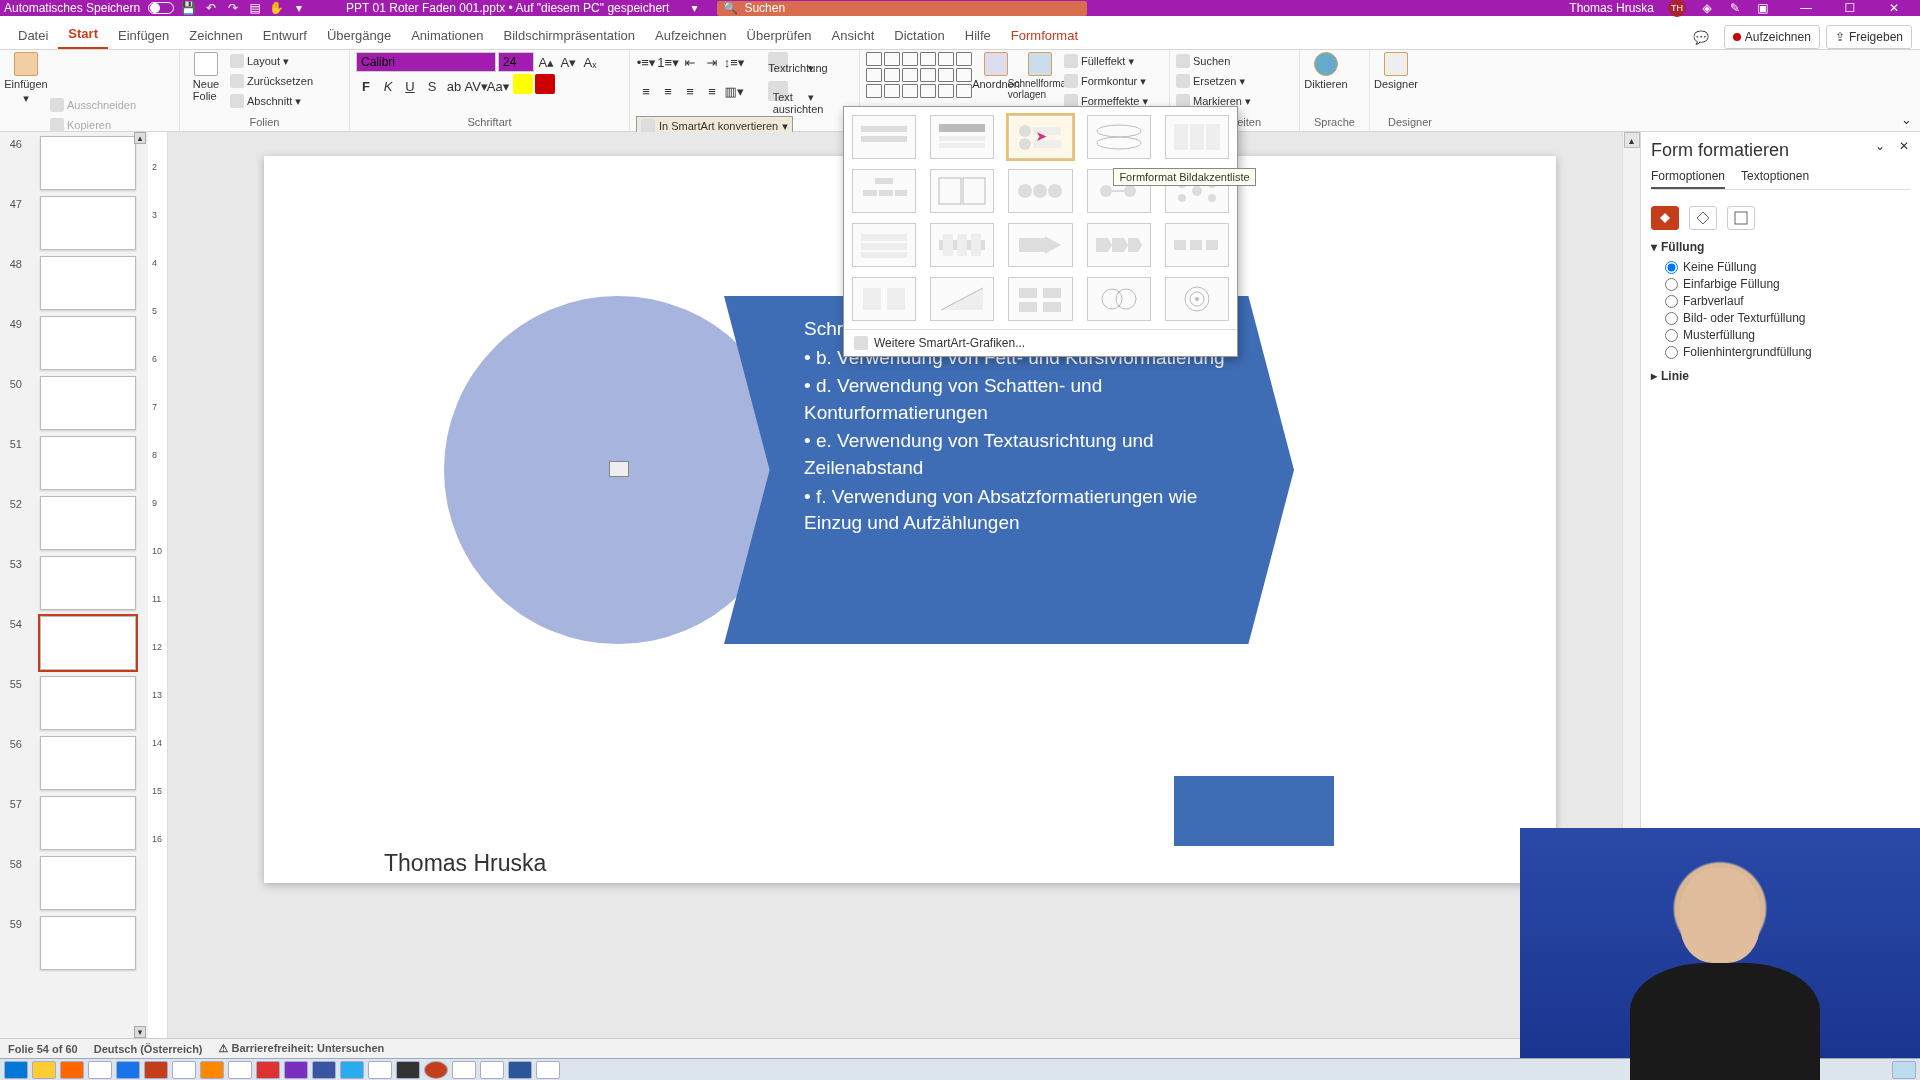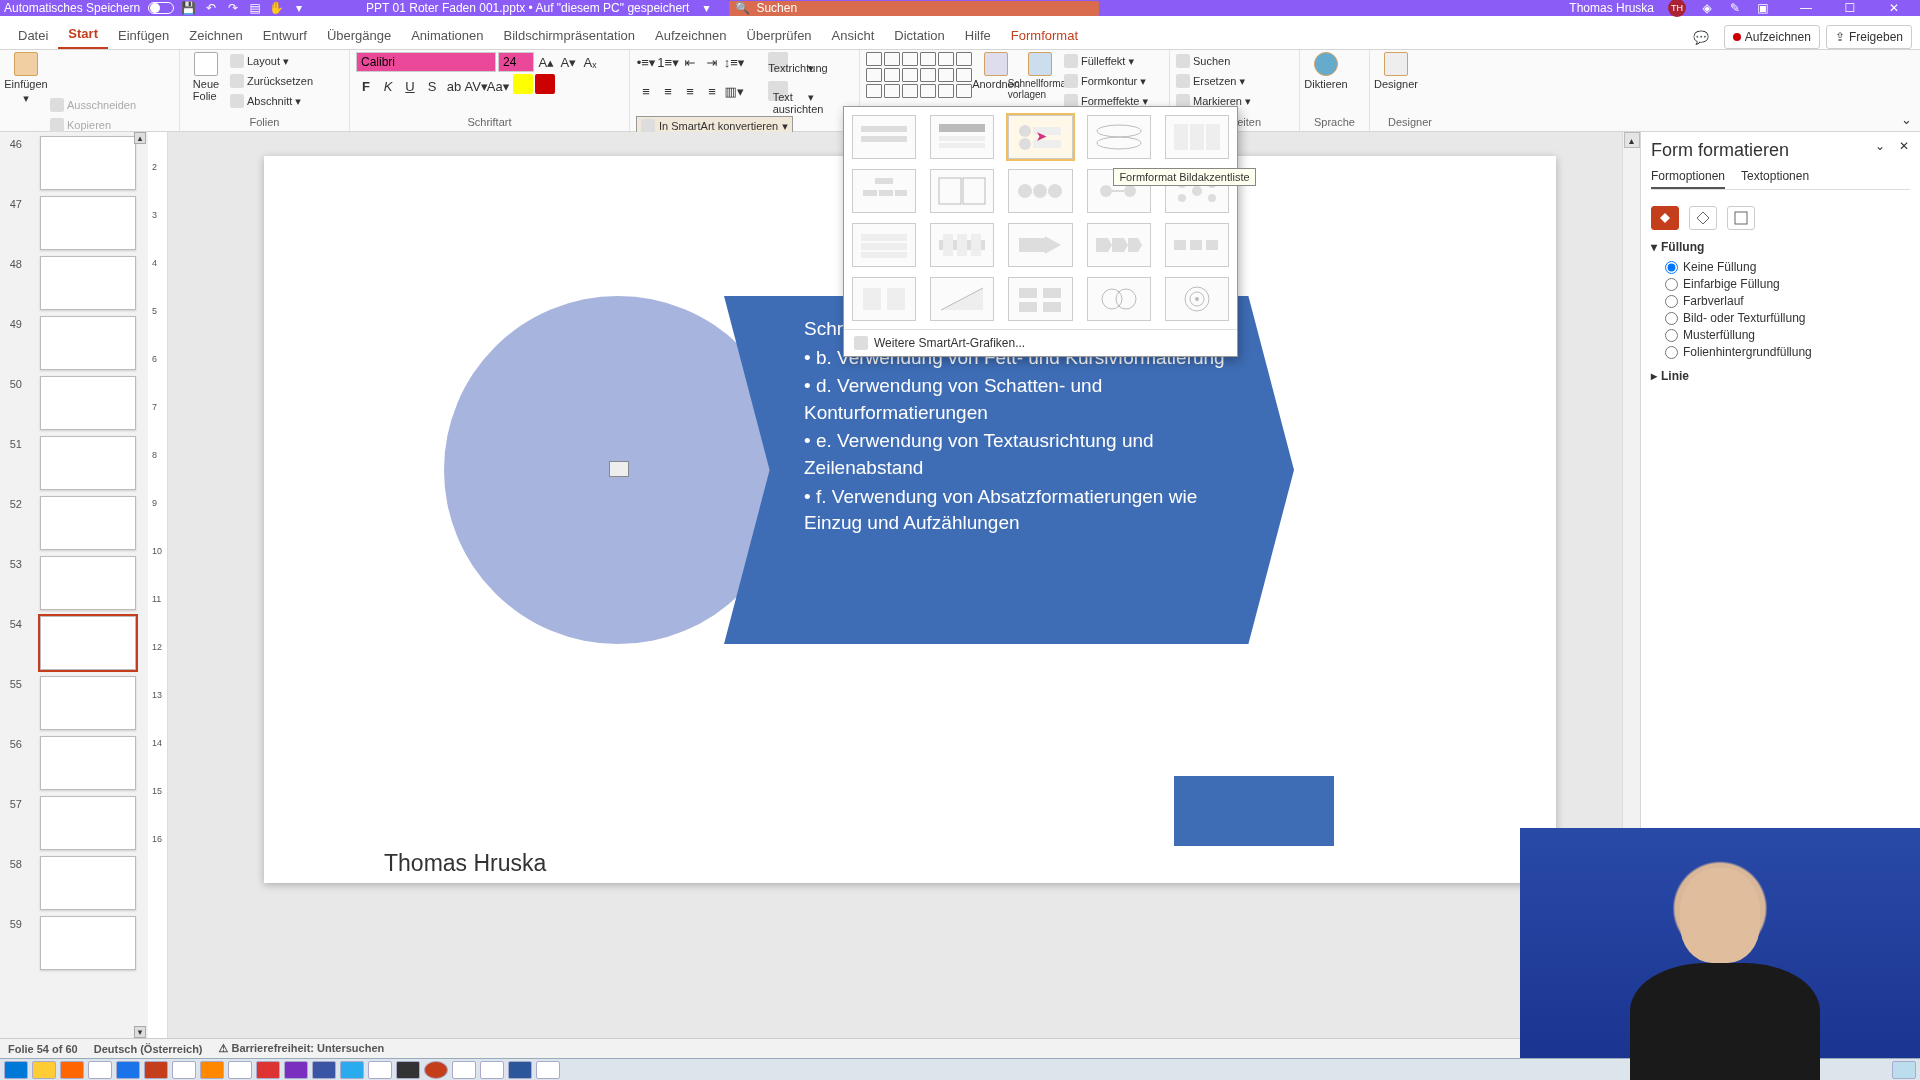--- a/index.html
+++ b/index.html
@@ -1,21 +1,21 @@
 <!DOCTYPE html>
 <html><head>
 <meta charset="utf-8">
 <style>
 * { margin: 0; padding: 0; box-sizing: border-box; font-family: "Segoe UI", sans-serif; }
 body { width: 1920px; height: 1080px; background: #fff; overflow: hidden; font-size: 13px; color: #333; position: relative; }
 
 
-.titlebar { height: 16px; background: #8b5cf6; display: flex; align-items: center; color: #fff; font-size: 12px; padding: 0 4px; }
+.titlebar { height: 16px; background: #a21caf; display: flex; align-items: center; color: #fff; font-size: 12px; padding: 0 4px; }
 .titlebar .left { display: flex; align-items: center; gap: 8px; flex: 0 0 auto; }
-.titlebar .center { flex: 0 0 auto; margin-left: 60px; display:flex; align-items:center; gap:14px;}
+.titlebar .center { flex: 0 0 auto; margin-left: 40px; display:flex; align-items:center; gap:22px;}
 .titlebar .search { margin-left: 20px; background: #d96b4f; height: 15px; flex: 0 0 370px; display: flex; align-items: center; padding: 0 6px; border-radius: 2px; gap: 6px; }
 .titlebar .right { margin-left: auto; display: flex; align-items: center; gap: 14px; }
 .titlebar .ico { width: 14px; height: 14px; display: inline-flex; align-items: center; justify-content: center; }
 .toggle { width: 26px; height: 12px; border: 1px solid #fff; border-radius: 6px; position: relative; }
 .toggle::after { content: ""; position: absolute; left: 1px; top: 0; width: 10px; height: 10px; background: #fff; border-radius: 50%; }
 .wctl { display: flex; gap: 0; }
 .wctl span { width: 44px; height: 16px; display: inline-flex; align-items: center; justify-content: center; }
 
 
 .tabrow { height: 34px; background: #fff; display: flex; align-items: flex-end; padding: 0 8px; border-bottom: 1px solid #d6d6d6; }
@@ -29,21 +29,21 @@
 .ribbon { height: 82px; background: #fafafa; border-bottom: 1px solid #d6d6d6; display: flex; align-items: stretch; }
 .group { border-right: 1px solid #e3e3e3; padding: 2px 6px 0 6px; display: flex; flex-direction: column; position: relative; }
 .group .body { flex: 1; display: flex; align-items: flex-start; gap: 4px; }
 .group .label { font-size: 11px; color: #666; text-align: center; height: 15px; }
 .bigbtn { width: 40px; display: flex; flex-direction: column; align-items: center; font-size: 11px; gap: 2px; }
 .bigbtn .ic { width: 24px; height: 24px; background: #f2cfa3; border: 1px solid #d4a25e; border-radius: 2px; }
 .stack { display: flex; flex-direction: column; gap: 2px; font-size: 11px; }
 .stack .row { display: flex; align-items: center; gap: 3px; height: 18px; }
 .miniic { width: 14px; height: 14px; background: #ddd; border-radius: 2px; display:inline-block; }
 .fontcombo { display: flex; align-items: center; gap: 2px; }
-.fontcombo select, .fontcombo input { font-size: 12px; height: 20px; border: 1px solid #ccc; background: #ec4899; padding: 0 4px; }
+.fontcombo select, .fontcombo input { font-size: 12px; height: 20px; border: 1px solid #ccc; background: #a21caf; padding: 0 4px; }
 .btnset { display: flex; gap: 2px; }
 .btnset span { width: 20px; height: 20px; display: inline-flex; align-items: center; justify-content: center; border-radius: 2px; }
 .colorbtn { position: relative; }
 .colorbar { position: absolute; bottom: 2px; left: 3px; right: 3px; height: 3px; }
 
 .smartart-btn { display:flex; align-items:center; gap:4px; height:20px; padding:0 4px; border:1px solid #999; background:#f0e8d8; font-size:11px; }
 
 
 .shapesgrid { display:grid; grid-template-columns: repeat(6, 16px); grid-auto-rows:14px; gap:2px; }
 .shapesgrid span{ border:1px solid #777; border-radius:1px;}

